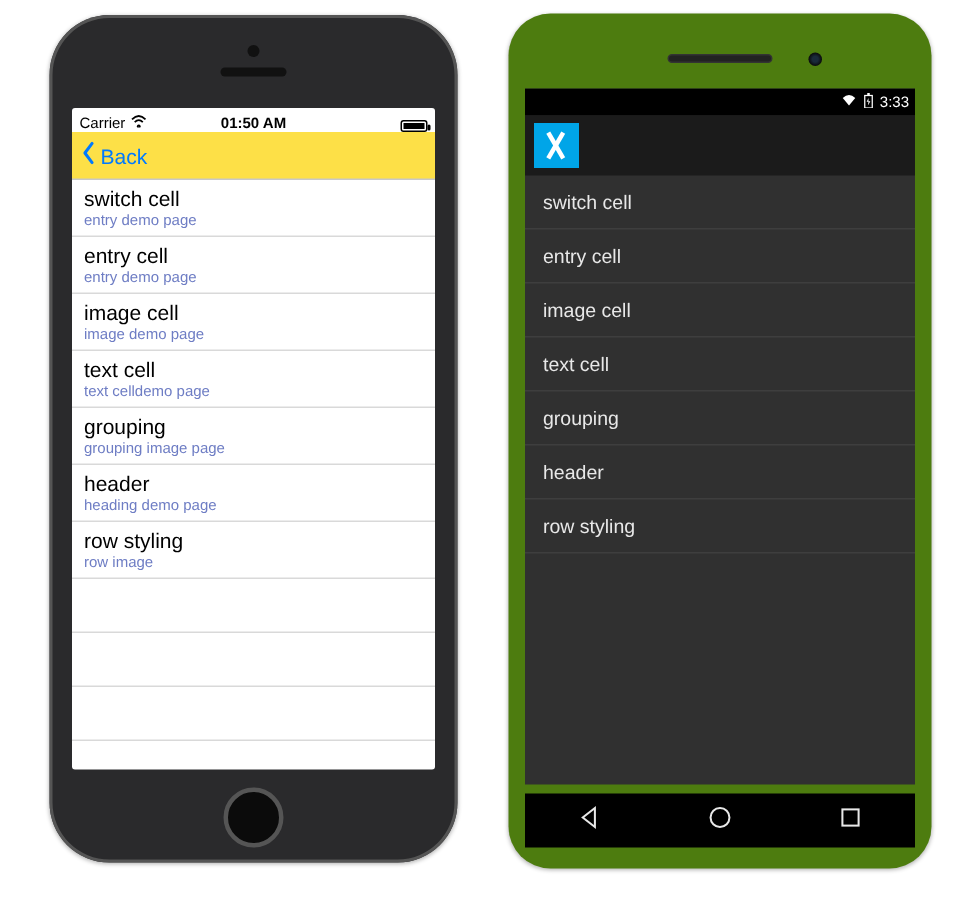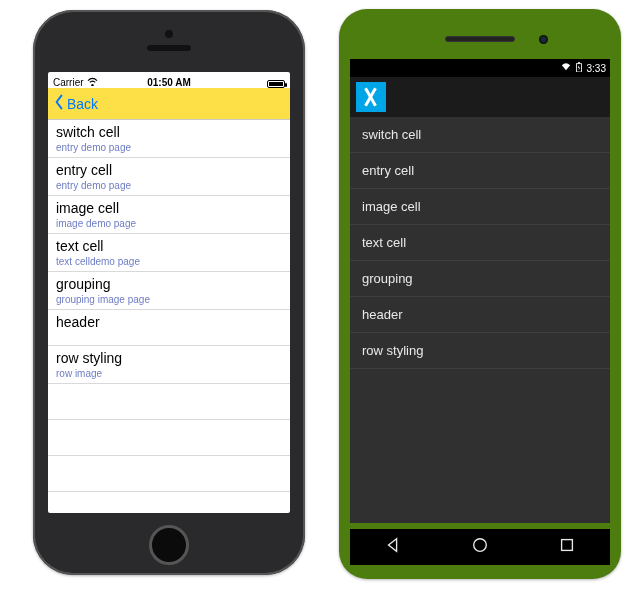--- a/index.html
+++ b/index.html
@@ -275,20 +275,21 @@
       <div class="ios-cell">
         <div class="title">text cell</div>
         <div class="detail">text celldemo page</div>
       </div>
       <div class="ios-cell">
         <div class="title">grouping</div>
         <div class="detail">grouping image page</div>
       </div>
       <div class="ios-cell">
         <div class="title">header</div>
+        <div class="detail">heading demo page</div>
       </div>
       <div class="ios-cell">
         <div class="title">row styling</div>
         <div class="detail">row image</div>
       </div>
       <div class="ios-cell empty"></div>
       <div class="ios-cell empty"></div>
       <div class="ios-cell empty"></div>
       <div class="ios-cell empty"></div>
     </div>

